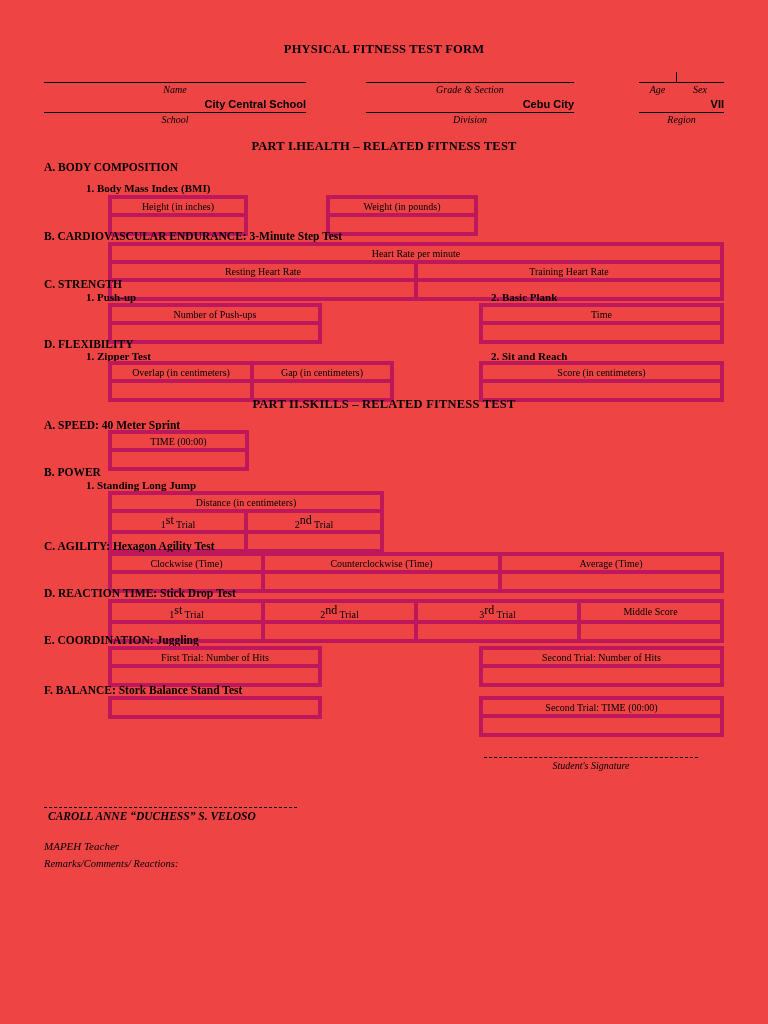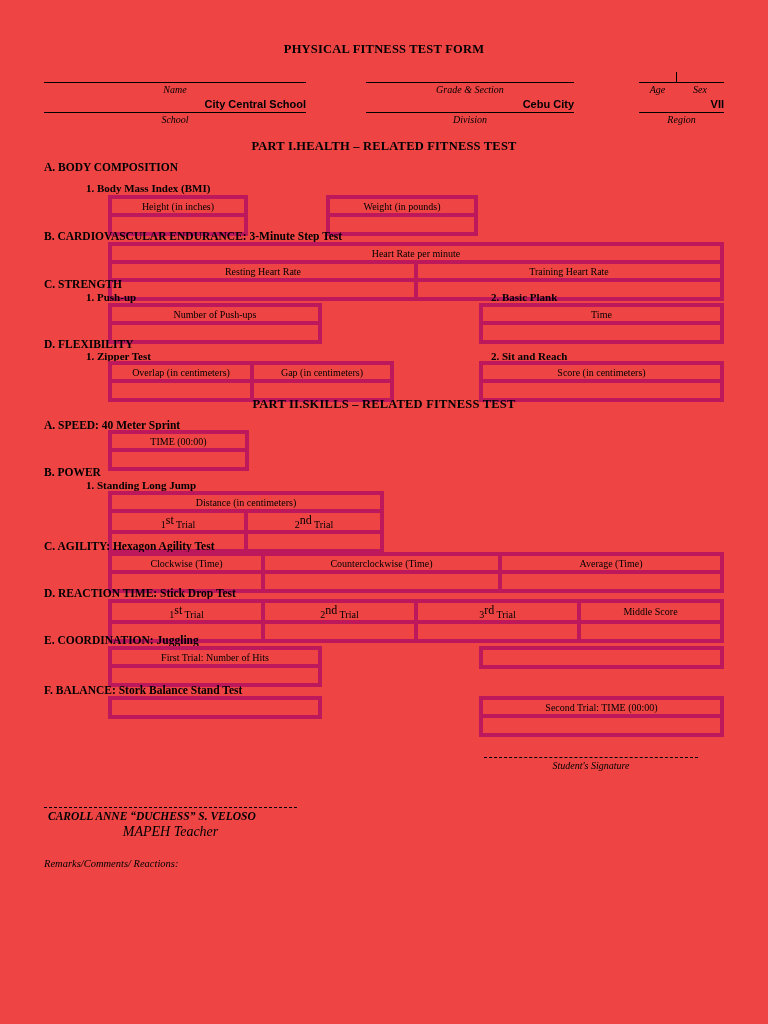--- a/index.html
+++ b/index.html
@@ -112,23 +112,23 @@
   .teachername {
     position: absolute;
     font-style: italic;
     font-weight: bold;
     font-size: 11.5px;
     white-space: nowrap;
   }
   .teacherrole {
     position: absolute;
     font-style: italic;
-    font-size: 14px;
-    text-align: center;
-    white-space: nowrap;
+    font-size: 11px;
+    white-space: nowrap;
+    margin-top: 16px;
   }
   .remarks {
     position: absolute;
     font-style: italic;
     font-size: 10.5px;
     white-space: nowrap;
   }
 </style>
 </head>
 <body>
@@ -343,20 +343,23 @@
           <td>First Trial: Number of Hits</td>
         </tr>
     <tr>
           <td class="blank"></td>
         </tr>
   </tbody>
     </table>
 
   <table class="tbl" style="left:479px; top:646px; width:245px;">
     <tbody>
+        <tr>
+          <td>Second Trial: Number of Hits</td>
+        </tr>
     <tr>
           <td class="blank"></td>
         </tr>
   </tbody>
     </table>
 
   <div class="sec" style="left:44px; top:684px;">F. BALANCE: Stork Balance Stand Test</div>
 
   <table class="tbl" style="left:108px; top:696px; width:214px;">
     <tbody>

